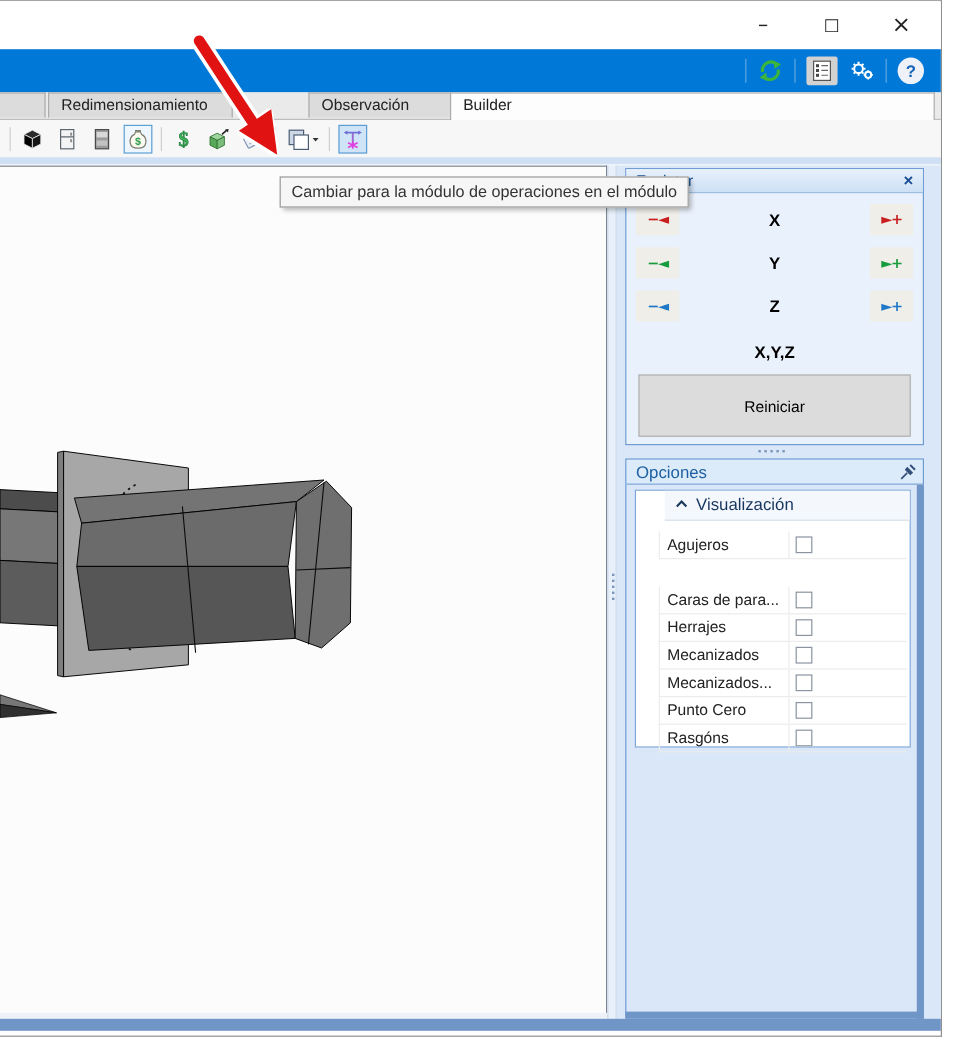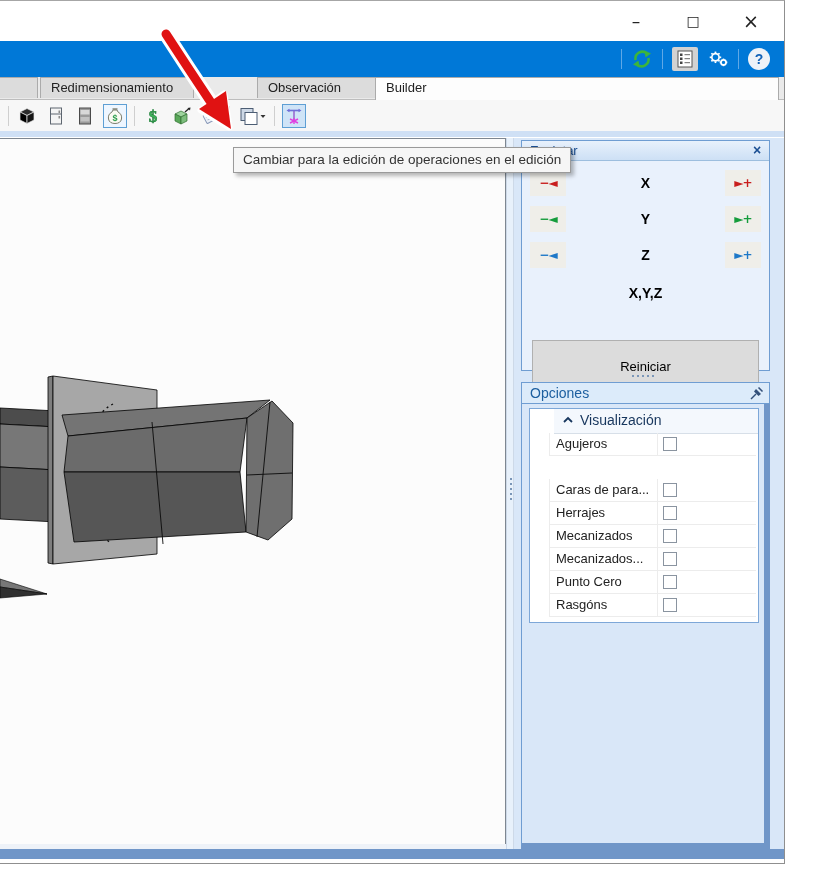--- a/index.html
+++ b/index.html
@@ -61,38 +61,38 @@
            font-family:"DejaVu Sans",sans-serif;font-size:12px;font-weight:bold;letter-spacing:-1px;
            display:flex;align-items:center;justify-content:center;padding:0;}
   .exp-btn.left{left:0;}
   .exp-btn.right{right:0;}
   .exp-axis{position:absolute;left:0;right:0;text-align:center;line-height:26px;
             font-weight:bold;font-size:14px;color:#000;}
   .row-x{top:29px;}  .row-y{top:65px;}  .row-z{top:101px;}
   .row-x .exp-btn{color:#c81e1e;} .row-y .exp-btn{color:#159c3c;} .row-z .exp-btn{color:#1e78c8;}
   .row-xyz{top:139px;}
   .reset-btn{position:absolute;left:10px;right:10px;top:171px;height:52px;background:#dcdcdc;
-             border:1px solid #b0b0b0;font-size:13px;color:#000;font-family:"Liberation Sans",sans-serif;margin-top:28px;}
+             border:1px solid #b0b0b0;font-size:13px;color:#000;font-family:"Liberation Sans",sans-serif;}
   .hsplit-dots{position:absolute;left:128px;top:237px;width:2px;height:2px;background:#7a96b8;
         box-shadow:5px 0 0 #7a96b8,10px 0 0 #7a96b8,-5px 0 0 #7a96b8,-10px 0 0 #7a96b8;}
   
   .opc-header{position:absolute;left:7px;top:244px;width:249px;height:22px;background:#dcebfa;
               border:1px solid #6f9dd2;box-sizing:border-box;color:#1d5fa0;font-size:14px;
               line-height:20px;padding-left:8px;}
   .pinbtn{position:absolute;right:5px;top:3px;width:15px;height:15px;}
   .opc-body{position:absolute;left:7px;top:266px;width:249px;height:445px;background:#d9e7f8;
             border-left:1px solid #6f9dd2;box-sizing:border-box;
             border-right:6px solid #7096c8;border-bottom:6px solid #7096c8;}
   .whitebox{position:absolute;left:7px;top:4px;width:230px;height:215px;background:#fff;
             border:1px solid #7da7d8;box-sizing:border-box;}
   .vis-header{position:absolute;left:0;top:0;right:0;height:24px;background:#f4f8fd;
               border-bottom:1px solid #d7dfe8;margin-left:24px;}
   .vis-header .lbl{position:absolute;left:26px;top:0;line-height:23px;font-size:14px;color:#17365d;}
   .chev{position:absolute;left:8px;top:6px;}
-  .opt-row{position:absolute;left:19px;right:2px;height:23px;border-bottom:1px solid #ececec;border-left:1px solid #ececec;box-sizing:border-box;}
+  .opt-row{position:absolute;left:19px;right:2px;height:23px;border-bottom:1px solid #ececec;border-left:1px solid #ececec;box-sizing:border-box;margin-top:10px;}
   .opt-row .lbl{position:absolute;left:6px;top:0;line-height:22px;font-size:13px;color:#222;}
   .opt-row .cell-div{position:absolute;left:107px;top:0;bottom:0;width:1px;background:#ececec;}
   .checkbox{position:absolute;left:113px;top:4px;width:14px;height:14px;background:#fff;border:1px solid #8a94a0;box-sizing:border-box;}
   
   .bottombar{position:absolute;left:0;top:848px;right:0;height:10px;background:#7096c8;}
   
   .tooltip{position:absolute;left:233px;top:147px;height:24px;background:#f6f6f6;border:1px solid #9a9a9a;
            box-shadow:3px 3px 4px rgba(0,0,0,.28);line-height:23px;padding:0 9px;font-size:13.5px;color:#333;
            white-space:nowrap;z-index:30;}
   .annotation{position:absolute;left:140px;top:22px;z-index:40;pointer-events:none;}
@@ -373,21 +373,21 @@
               <div class="checkbox"></div>
             </div>
           </div>
         </div>
       </div>
     </div>
 
     <div class="bottombar"></div>
   </div>
 
-  <div class="tooltip">Cambiar para la edición de operaciones en el edición</div>
+  <div class="tooltip">Cambiar para la módulo de operaciones en el módulo</div>
 
   <div class="annotation">
     <svg width="110" height="115" viewBox="0 0 110 115">
       <path d="M26,12 Q48,46 70,79" fill="none" stroke="#fff" stroke-width="15" stroke-linecap="round"></path>
       <polygon points="61,88 84,72 89,105" fill="#fff" stroke="#fff" stroke-width="7" stroke-linejoin="round"></polygon>
       <path d="M26,12 Q48,46 70,79" fill="none" stroke="#e01212" stroke-width="9" stroke-linecap="round"></path>
       <polygon points="59,87 86,69 91,107" fill="#e01212"></polygon>
     </svg>
   </div>
 </div>

